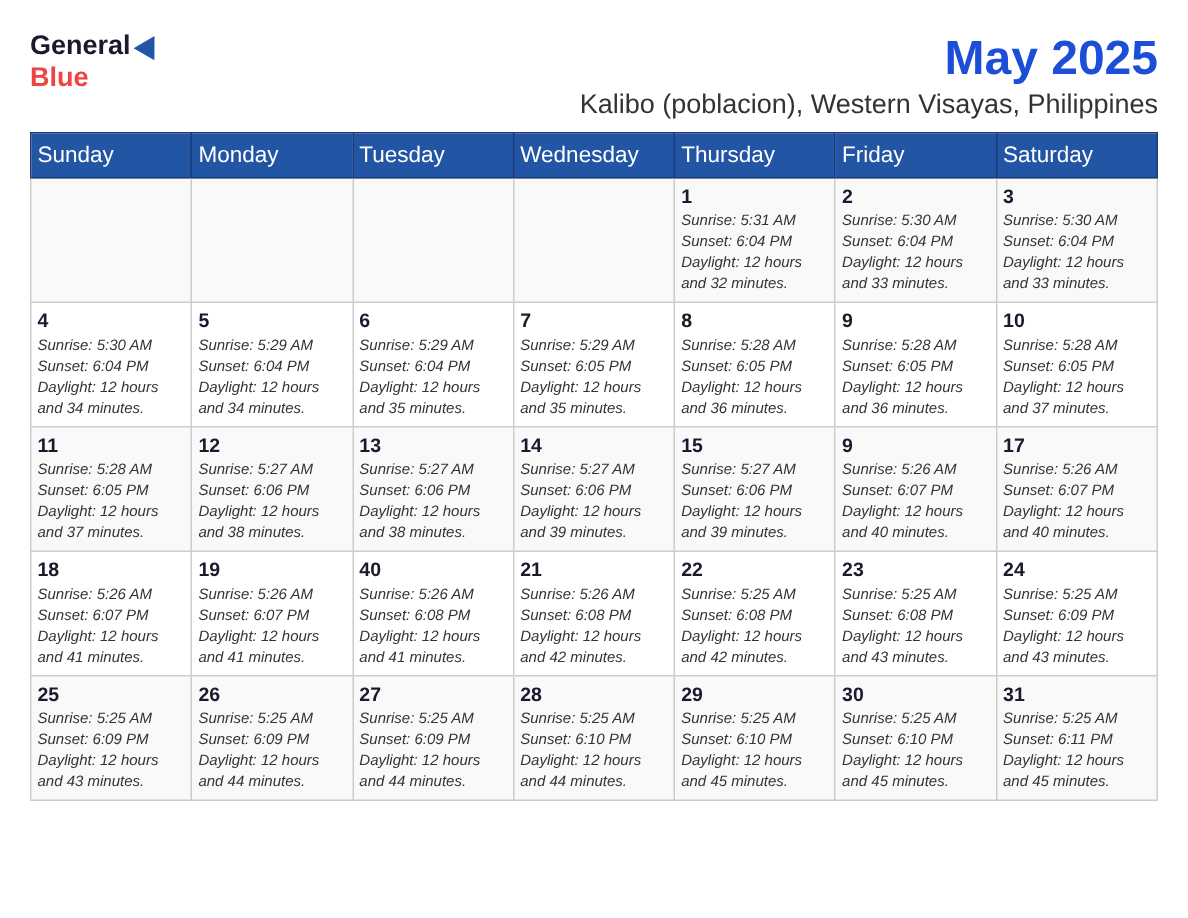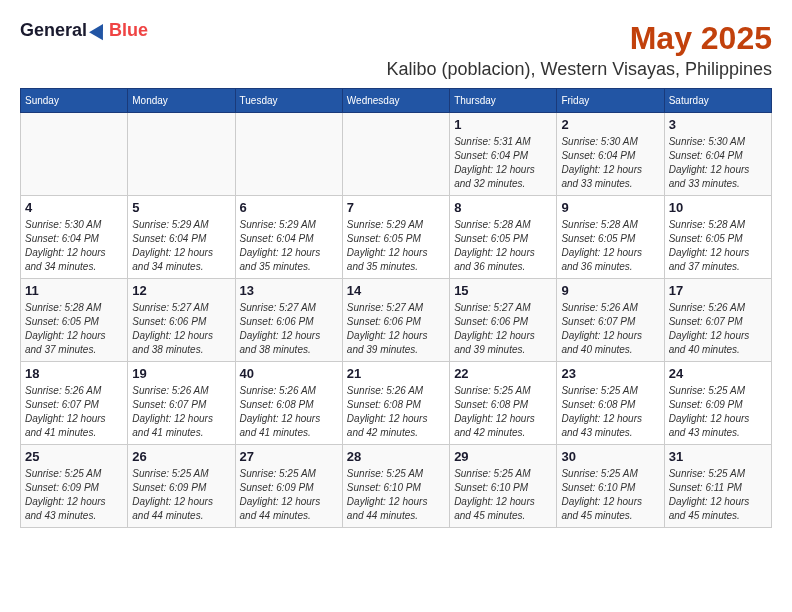--- a/index.html
+++ b/index.html
@@ -11,51 +11,51 @@
       padding: 20px;
     }
     .header {
       display: flex;
       justify-content: space-between;
       align-items: flex-start;
       margin-bottom: 8px;
     }
     .logo {
       display: flex;
-      flex-direction: row;
-      align-items: flex-end;
+      flex-direction: column;
+      align-items: flex-start;
     }
     .logo-line {
       display: flex;
       align-items: center;
     }
     .title-section {
       text-align: right;
     }
     .month-year {
       font-size: 32px;
       font-weight: bold;
-      color: #c2410c;
+      color: #1d4ed8;
     }
     .location {
       font-size: 18px;
       color: #333;
       margin-top: 2px;
     }
     .calendar {
       width: 100%;
       border-collapse: collapse;
       font-size: 11px;
     }
     .calendar th {
       background: #2255a4;
       color: #fff;
       padding: 6px 4px;
       text-align: left;
-      font-size: 10px;
+      font-size: 15px;
       font-weight: normal;
       border: 1px solid #1a3a7a;
     }
     .calendar td {
       border: 1px solid #ccc;
       padding: 4px;
       vertical-align: top;
       width: calc(100% / 7);
       min-height: 80px;
       background: #fff;

